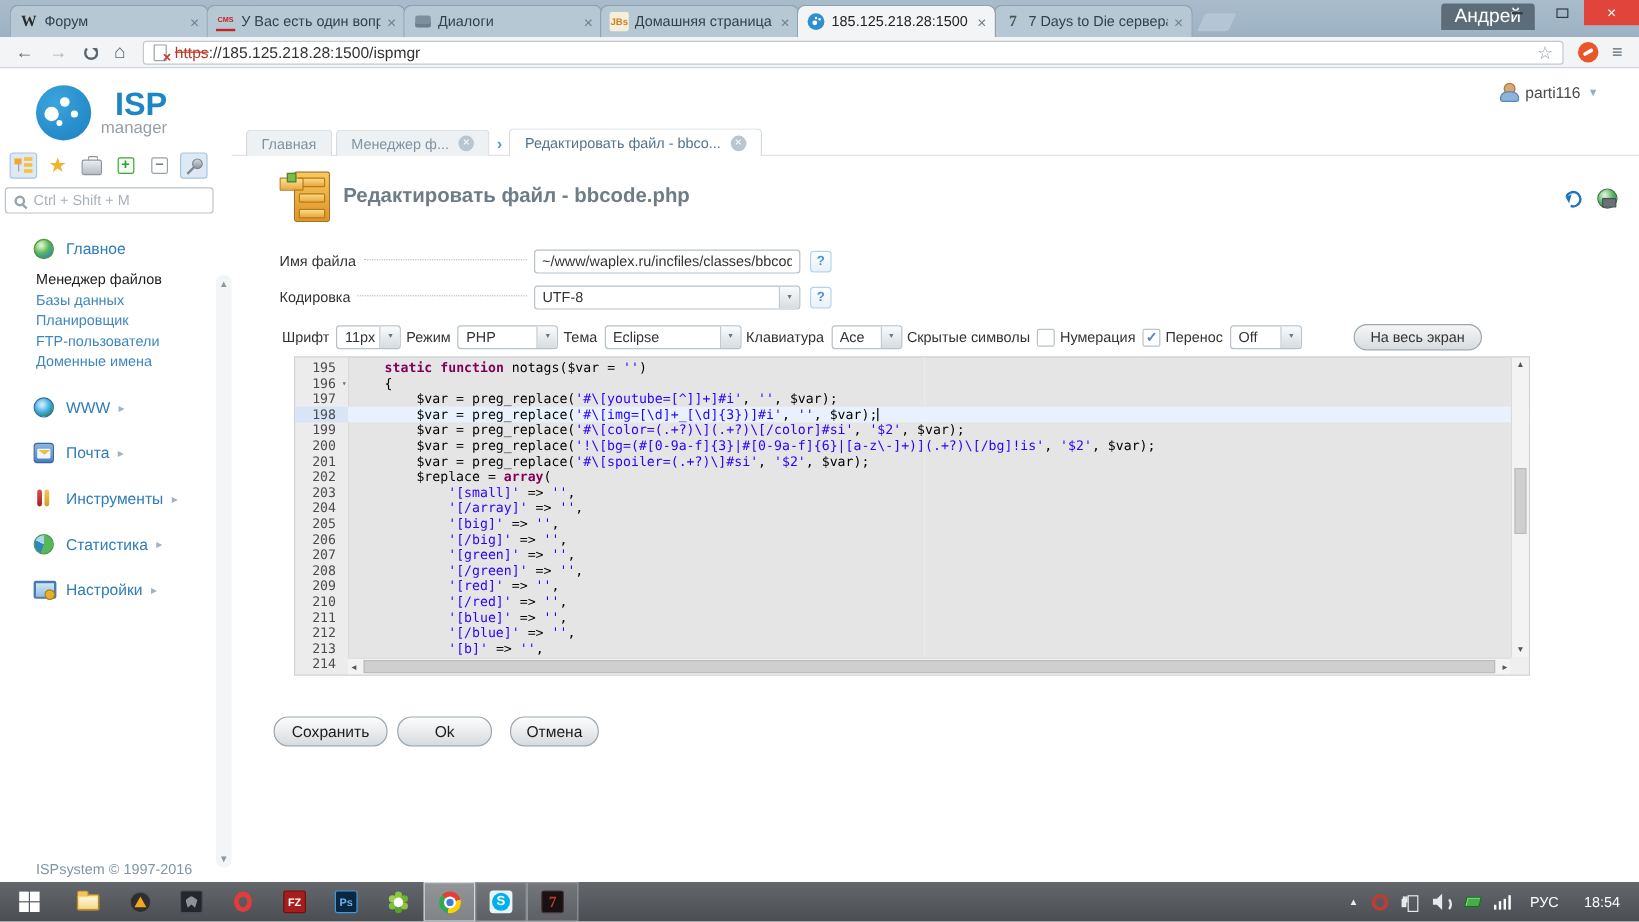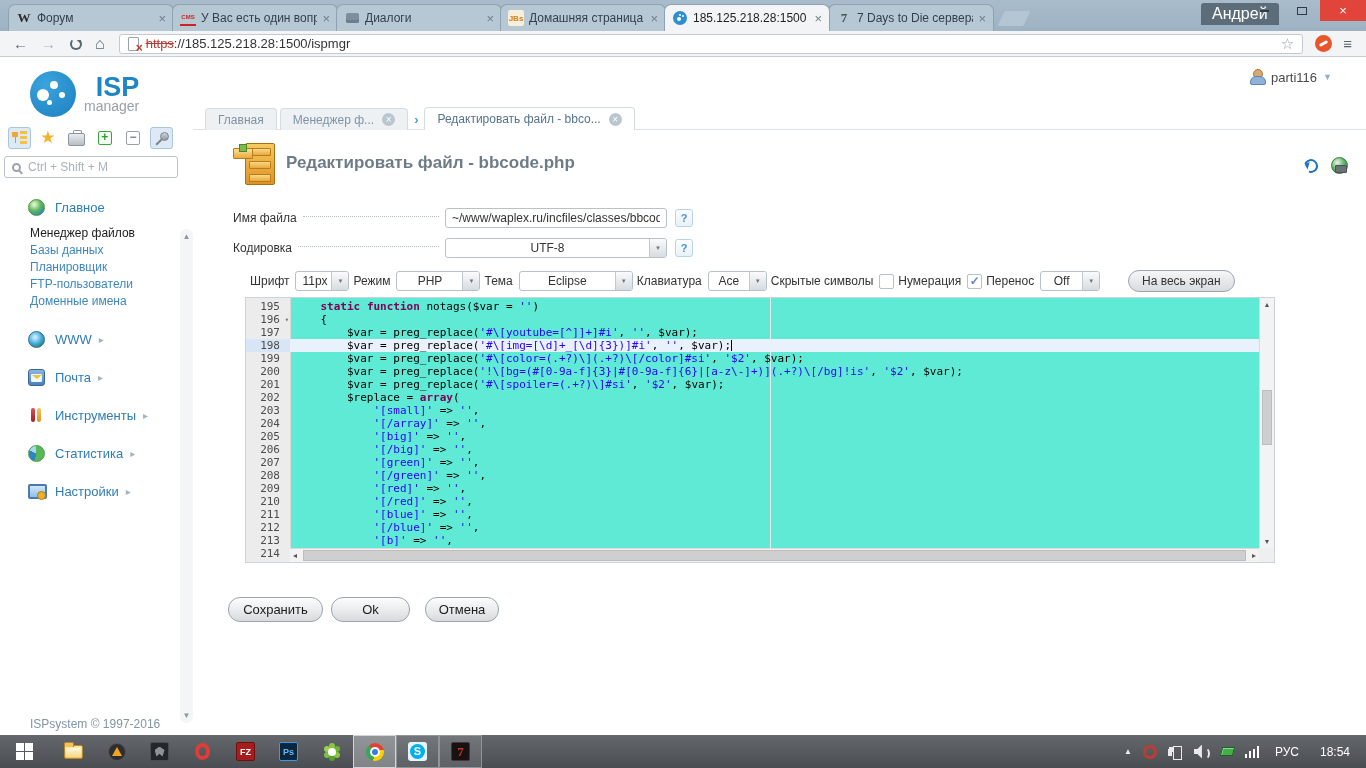--- a/index.html
+++ b/index.html
@@ -184,36 +184,36 @@
   .frow2{top:181px;left:233px;width:460px;}
   .flabel{white-space:nowrap;}
   .leader{flex:1;border-bottom:1px dotted #b3bcc4;height:1px;margin:8px 6px 0 6px;align-self:flex-start;}
   .text-input{width:222px;height:20px;border:1px solid #b6c1ca;border-radius:3px;padding:0 6px;
         font-size:12px;color:#333;background:#fff;font-family:"Liberation Sans",sans-serif;flex-shrink:0;outline:none;}
   .help{width:18px;height:18px;margin-left:8px;border:1px solid #b5d4ea;border-radius:3px;
         background:linear-gradient(#fdfeff,#e8f2fa);color:#4a90d9;font-weight:bold;font-size:11px;
         display:flex;align-items:center;justify-content:center;flex-shrink:0;}
   .select{display:flex;align-items:center;height:20px;border:1px solid #b6c1ca;border-radius:3px;
         background:#fff;overflow:hidden;flex-shrink:0;}
-  .sel-val{flex:1;padding:0 6px;white-space:nowrap;overflow:hidden;text-align:center;}
+  .sel-val{flex:1;padding:0 6px;white-space:nowrap;overflow:hidden;}
   .sel-btn{width:17px;align-self:stretch;background:linear-gradient(#fafbfc,#d7dce0);border-left:1px solid #c2cad1;
         display:flex;align-items:center;justify-content:center;flex-shrink:0;}
   .sel-btn::after{content:'▼';font-size:6px;color:#6c7680;}
   .w222{width:222px;} .w54{width:54px;} .w84{width:84px;} .w114{width:114px;} .w50{width:59px;} .w60{width:60px;}
-  .frow3{top:214px;left:250px;}
+  .frow3{top:214px;left:235px;}
   .frow3 .flabel{margin-right:6px;}
   .gap{margin-right:4px;}
   .checkbox{width:15px;height:15px;border:1px solid #b6c1ca;border-radius:2px;background:#fff;
         display:flex;align-items:center;justify-content:center;font-size:12px;color:#5b87c5;font-weight:bold;flex-shrink:0;}
   .fullscreen-btn{position:absolute;left:1128px;top:213px;height:22px;padding:0 13px;border:1px solid #9aa5ae;
         border-radius:11px;background:linear-gradient(#f5f6f7,#d8dcdf);font-size:12px;color:#333;line-height:20px;}
 
   
   .editor{position:absolute;left:245px;top:240px;width:1030px;height:266px;border:1px solid #cdd3d8;
-        background:#5eead4;}
+        background:#e5e5e5;}
   .editor-body{position:absolute;left:0;top:0;right:0;bottom:0;overflow:hidden;padding-top:2px;
         font-family:"DejaVu Sans Mono",monospace;font-size:11px;line-height:13px;}
   .editor-body::before{content:'';position:absolute;left:0;top:0;bottom:0;width:44px;background:#ececec;border-right:1px solid #d9d9d9;}
   .print-margin{position:absolute;left:524px;top:0;bottom:0;width:1px;background:#ececec;}
   .crow{display:flex;height:13px;position:relative;}
   .ln{width:44px;padding-right:10px;text-align:right;color:#4c4c4c;flex-shrink:0;position:relative;}
   .crow.current .ln{background:#d7e5f7;}
   .fold{position:absolute;right:1px;top:1px;font-size:7px;color:#707070;}
   .ctext{flex:1;padding-left:4px;white-space:pre;color:#000;}
   .crow.current .ctext{background:#e9f2fc;}

